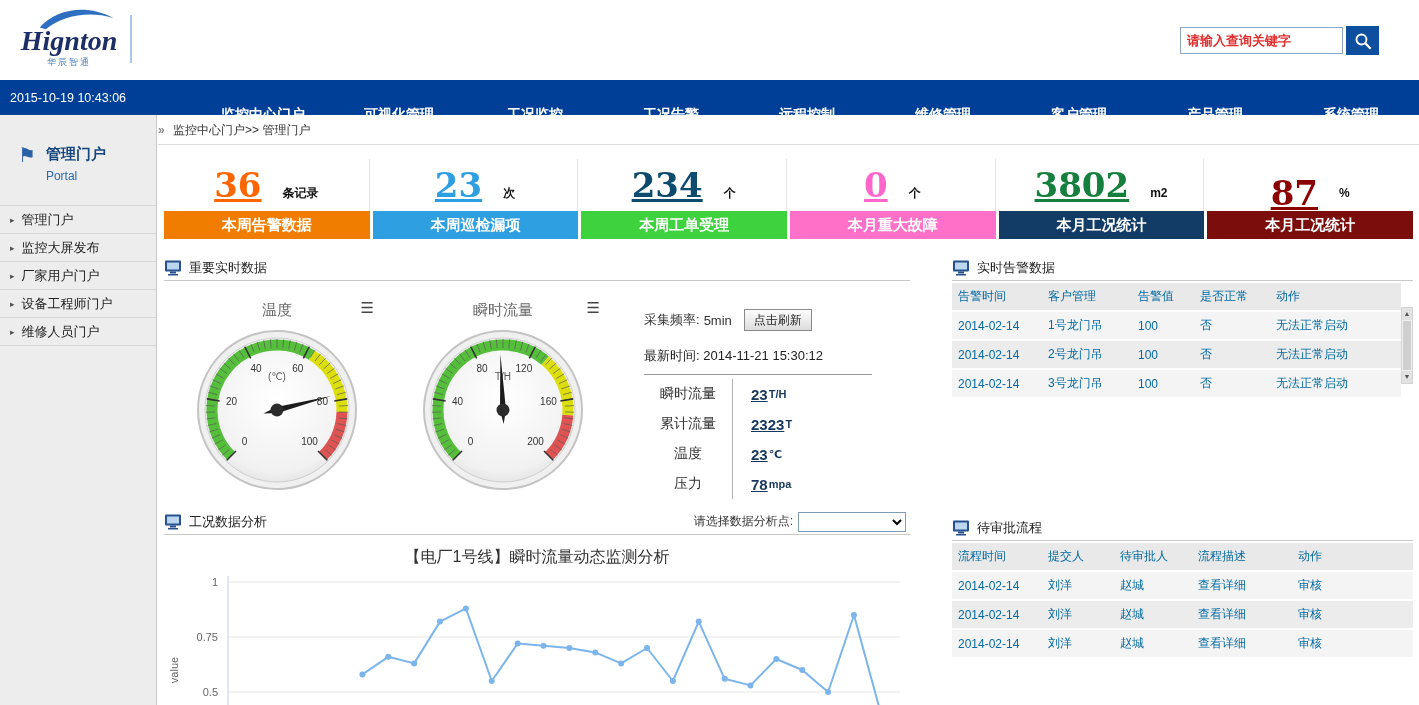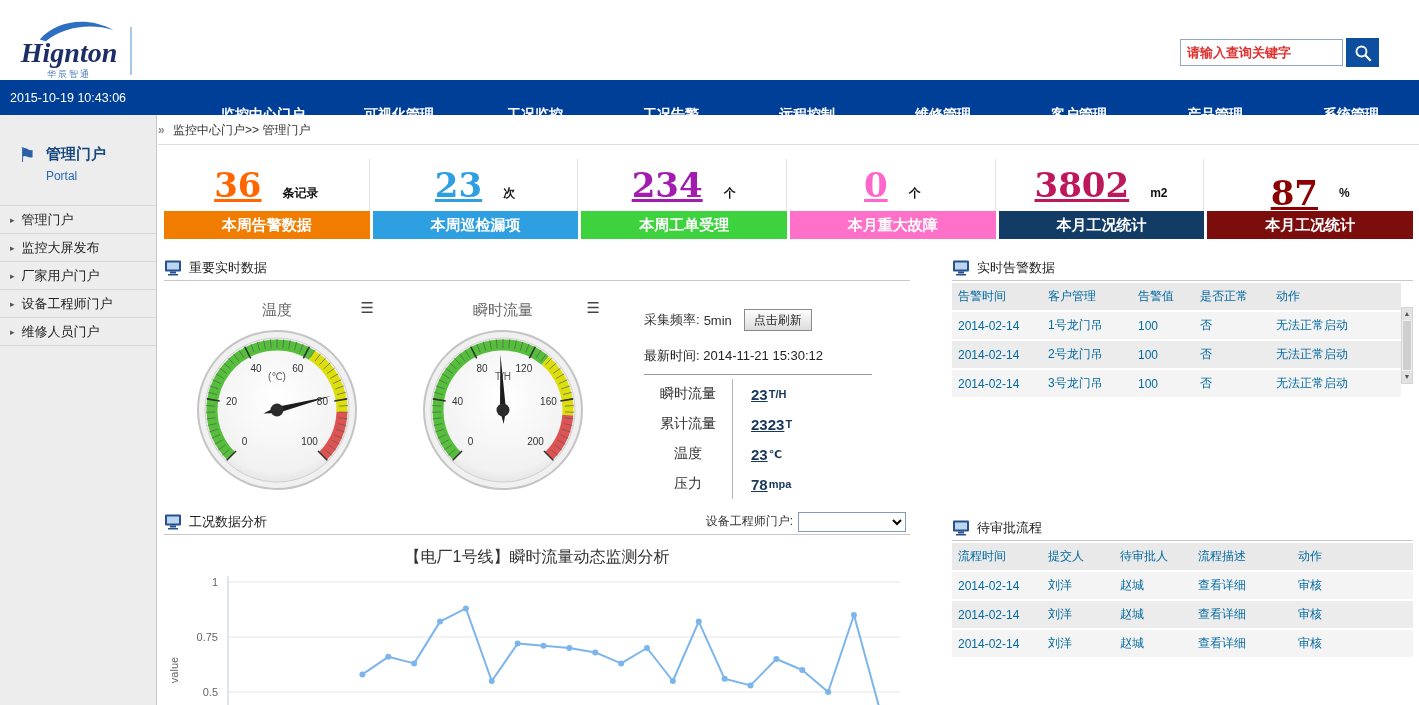--- a/index.html
+++ b/index.html
@@ -2,21 +2,21 @@
 <html><head>
 <meta charset="utf-8">
 <title>IoT Cloud Platform</title>
 <style>
   *{box-sizing:border-box;margin:0;padding:0;}
   html,body{width:1419px;height:705px;overflow:hidden;background:#fff;
     font-family:"Liberation Sans","DejaVu Sans",sans-serif;}
   .stage{position:relative;width:1419px;height:705px;overflow:hidden;}
 
   
-  .topbar{position:absolute;top:12px;left:0;width:1416px;height:80px;background:#fff;}
+  .topbar{position:absolute;top:0;left:0;width:1416px;height:80px;background:#fff;}
   .logo{position:absolute;left:10px;top:6px;width:118px;text-align:center;}
   .swoosh{position:absolute;left:28px;top:0;}
   .brand{font-family:"Liberation Serif","DejaVu Serif",serif;font-style:italic;font-weight:bold;
     font-size:28px;color:#1b2f66;margin-top:20px;letter-spacing:0px;line-height:30px;}
   .brand-sub{font-size:9px;color:#4a7dbd;letter-spacing:2px;}
   .logo-divider{position:absolute;left:130px;top:15px;height:48px;width:2px;background:#a9c7e8;}
   .site-title{position:absolute;left:142px;top:24px;font-size:26px;font-weight:bold;color:#2a69b4;}
   .search{position:absolute;right:37px;top:26px;display:flex;align-items:center;}
   .search-input{width:163px;height:27px;border:1px solid #8fa8c8;padding:0 6px;font-size:13px;outline:none;}
   .search-input::placeholder{color:#e03030;font-weight:bold;}
@@ -214,37 +214,37 @@
         <div class="stat-card">
           <div class="stat-top">
             <a class="stat-value" style="color: rgb(46, 159, 224);">23</a>
             <span class="stat-unit">次</span>
           </div>
           <div class="stat-btn" style="background: rgb(46, 159, 224);">本周巡检漏项</div>
         </div>
 
         <div class="stat-card">
           <div class="stat-top">
-            <a class="stat-value" style="color: #a21caf;">234</a>
+            <a class="stat-value" style="color: #0c4a6e;">234</a>
             <span class="stat-unit">个</span>
           </div>
           <div class="stat-btn" style="background: rgb(63, 210, 63);">本周工单受理</div>
         </div>
 
         <div class="stat-card">
           <div class="stat-top">
             <a class="stat-value" style="color: rgb(255, 102, 204);">0</a>
             <span class="stat-unit">个</span>
           </div>
           <div class="stat-btn" style="background: rgb(255, 112, 200);">本月重大故障</div>
         </div>
 
         <div class="stat-card">
           <div class="stat-top">
-            <a class="stat-value" style="color: #be185d;">3802</a>
+            <a class="stat-value" style="color: #15803d;">3802</a>
             <span class="stat-unit">m2</span>
           </div>
           <div class="stat-btn" style="background: rgb(18, 60, 102);">本月工况统计</div>
         </div>
 
         <div class="stat-card">
           <div class="stat-top">
             <a class="stat-value" style="color: rgb(139, 0, 0); margin-top: 16px;">87</a>
             <span class="stat-unit">%</span>
           </div>
@@ -483,21 +483,21 @@
 
         <div class="section-head">
           <svg class="monitor-icon" width="18" height="16" viewBox="0 0 18 16">
             <rect x="1" y="0.5" width="16" height="11" rx="1" fill="#27518e"></rect>
             <rect x="3" y="2.5" width="12" height="7" fill="#bcd6f0"></rect>
             <rect x="6" y="11.5" width="6" height="2" fill="#27518e"></rect>
             <rect x="4" y="14" width="10" height="1.5" fill="#27518e"></rect>
           </svg>
           <span class="section-title">工况数据分析</span>
           <span class="selector">
-            <span>设备工程师门户:</span>
+            <span>请选择数据分析点:</span>
             <select><option></option></select>
           </span>
         </div>
 
         <div class="chart-block">
           <div class="chart-title">【电厂1号线】瞬时流量动态监测分析</div>
           <svg id="line-chart" width="746" height="235" viewBox="0 0 746 235">
               <line x1="64" y1="12" x2="736" y2="12" stroke="#e6e6e6" stroke-width="1"></line>
               <text x="54" y="16" text-anchor="end" font-size="11" fill="#666">1</text>
               <line x1="64" y1="67" x2="736" y2="67" stroke="#e6e6e6" stroke-width="1"></line>

